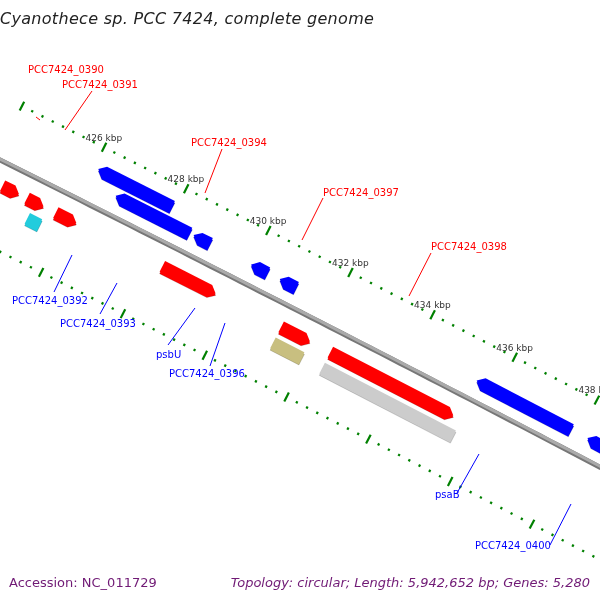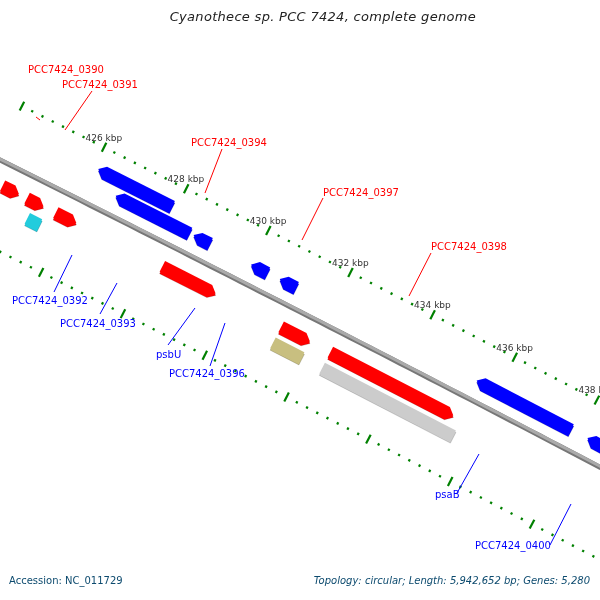--- a/index.html
+++ b/index.html
@@ -1,19 +1,19 @@
 <!DOCTYPE html>
 <html><head>
 <meta charset="utf-8">
 <style>
   html, body { margin:0; padding:0; background:#ffffff; }
   body { width:600px; height:600px; position:relative; overflow:hidden; font-family:"DejaVu Sans", sans-serif; }
-  #title { position:absolute; top:9px; left:0; width:476px; text-align:right; font-style:italic; font-size:13px; color:#222; letter-spacing:0.3px; }
+  #title { position:absolute; top:9px; left:0; width:476px; text-align:left; font-style:italic; font-size:16px; color:#222; letter-spacing:0.3px; }
   #map { position:absolute; left:0; top:0; }
-  .footer { position:absolute; top:575px; font-size:10px; color:#0c4a6e; }
+  .footer { position:absolute; top:575px; font-size:13px; color:#701a75; }
   #accession { left:9px; }
   #summary { right:10px;font-style:italic; }
   .tick-label { font-size:9px; fill:#333; }
   .gene-label { font-size:10px; }
 </style>
 </head>
 <body>
 
 <div id="title">Cyanothece sp. PCC 7424, complete genome</div>
 

